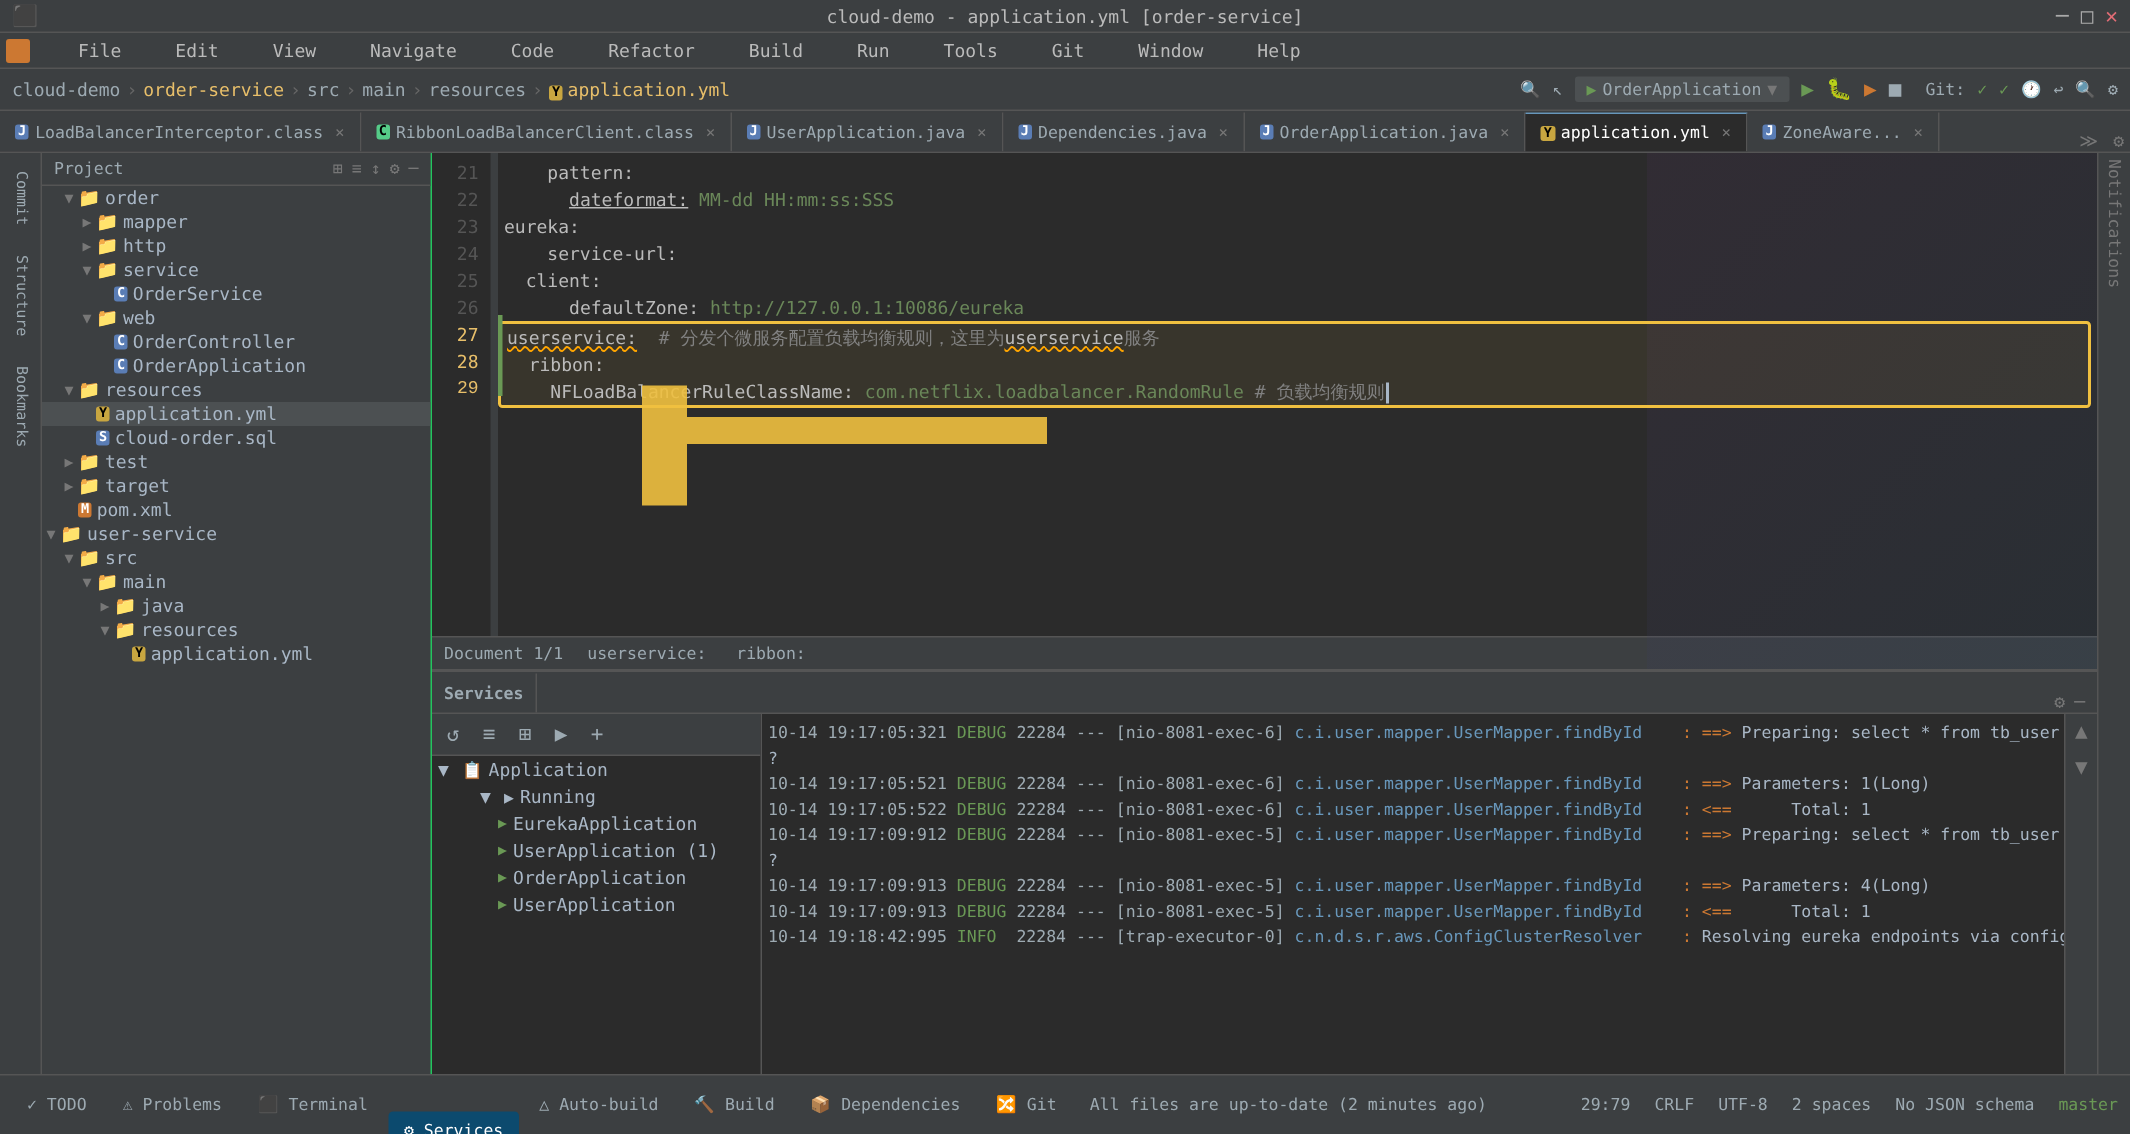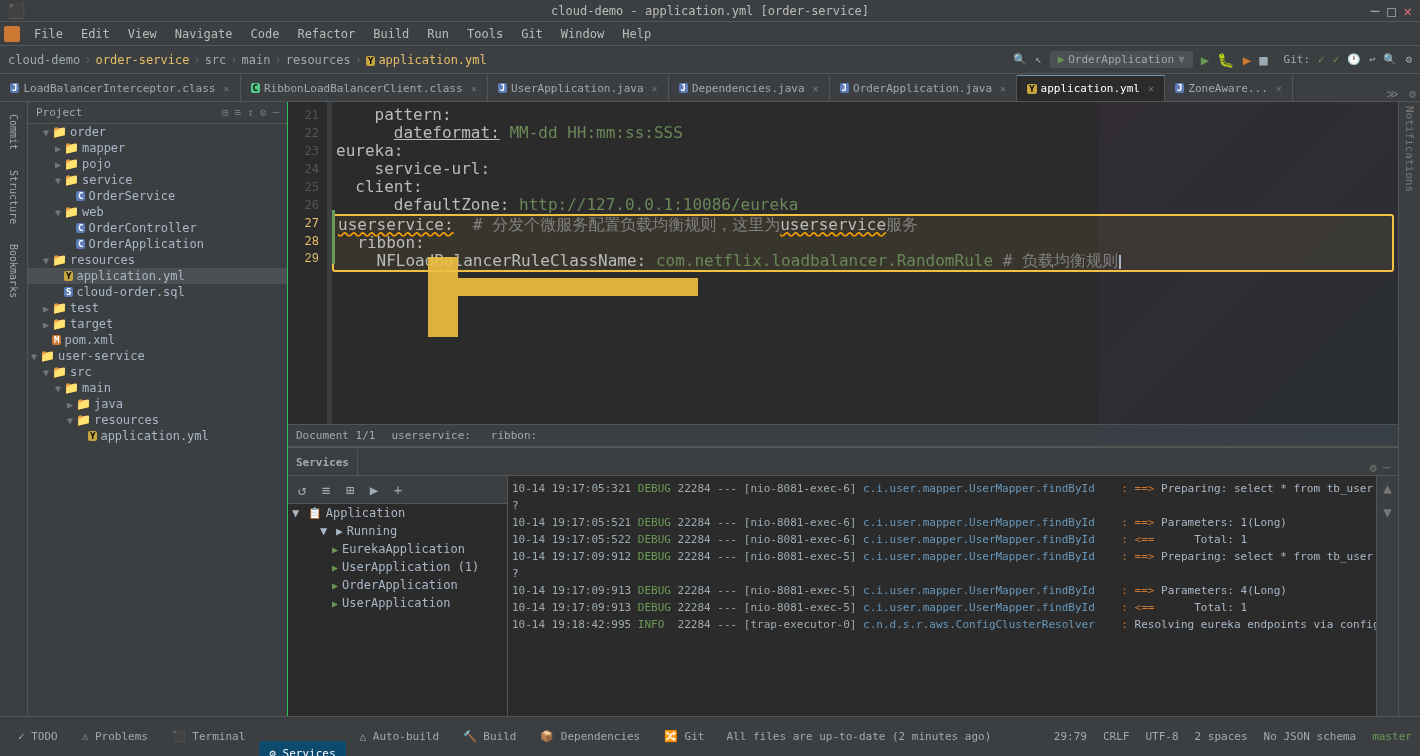--- a/index.html
+++ b/index.html
@@ -21,21 +21,21 @@
     #titlebar .win-btn { color: #aaa; cursor: pointer; font-size: 14px; }
 
     
     #menubar {
       height: 24px;
       background: #3c3f41;
       display: flex;
       align-items: center;
       padding: 0 4px;
       border-bottom: 1px solid #555;
-      gap: 2px;
+      gap: 20px;
     }
     .menu-item { padding: 2px 8px; font-size: 12px; color: #bbb; cursor: pointer; border-radius: 2px; }
 
     
     #breadcrumb {
       height: 28px;
       background: #3c3f41;
       display: flex;
       align-items: center;
       padding: 0 8px;
@@ -127,21 +127,21 @@
       line-height: 18px;
       background: #2b2b2b;
       border-right: 1px solid #3c3f41;
       user-select: none;
     }
 
     #code-body {
       flex: 1;
       padding: 4px 8px;
       line-height: 18px;
-      font-size: 16px;
+      font-size: 12px;
       overflow: auto;
       position: relative;
     }
 
     .code-line { white-space: pre; line-height: 18px; }
 
     
     #arrow-annotation {
       position: absolute;
       top: 160px;
@@ -447,21 +447,21 @@
       <div class="tree-item">
         <span class="tree-indent" style="width:24px;"></span>
         <span class="tree-arrow">▶</span>
         <span style="color:#98c379;margin-right:3px;">📁</span>
         <span>mapper</span>
       </div>
       <div class="tree-item">
         <span class="tree-indent" style="width:24px;"></span>
         <span class="tree-arrow">▶</span>
         <span style="color:#98c379;margin-right:3px;">📁</span>
-        <span>pojo</span>
+        <span>http</span>
       </div>
       <div class="tree-item">
         <span class="tree-indent" style="width:24px;"></span>
         <span class="tree-arrow">▼</span>
         <span style="color:#98c379;margin-right:3px;">📁</span>
         <span>service</span>
       </div>
       <div class="tree-item">
         <span class="tree-indent" style="width:36px;"></span>
         <span style="width:12px;display:inline-block;"></span>

